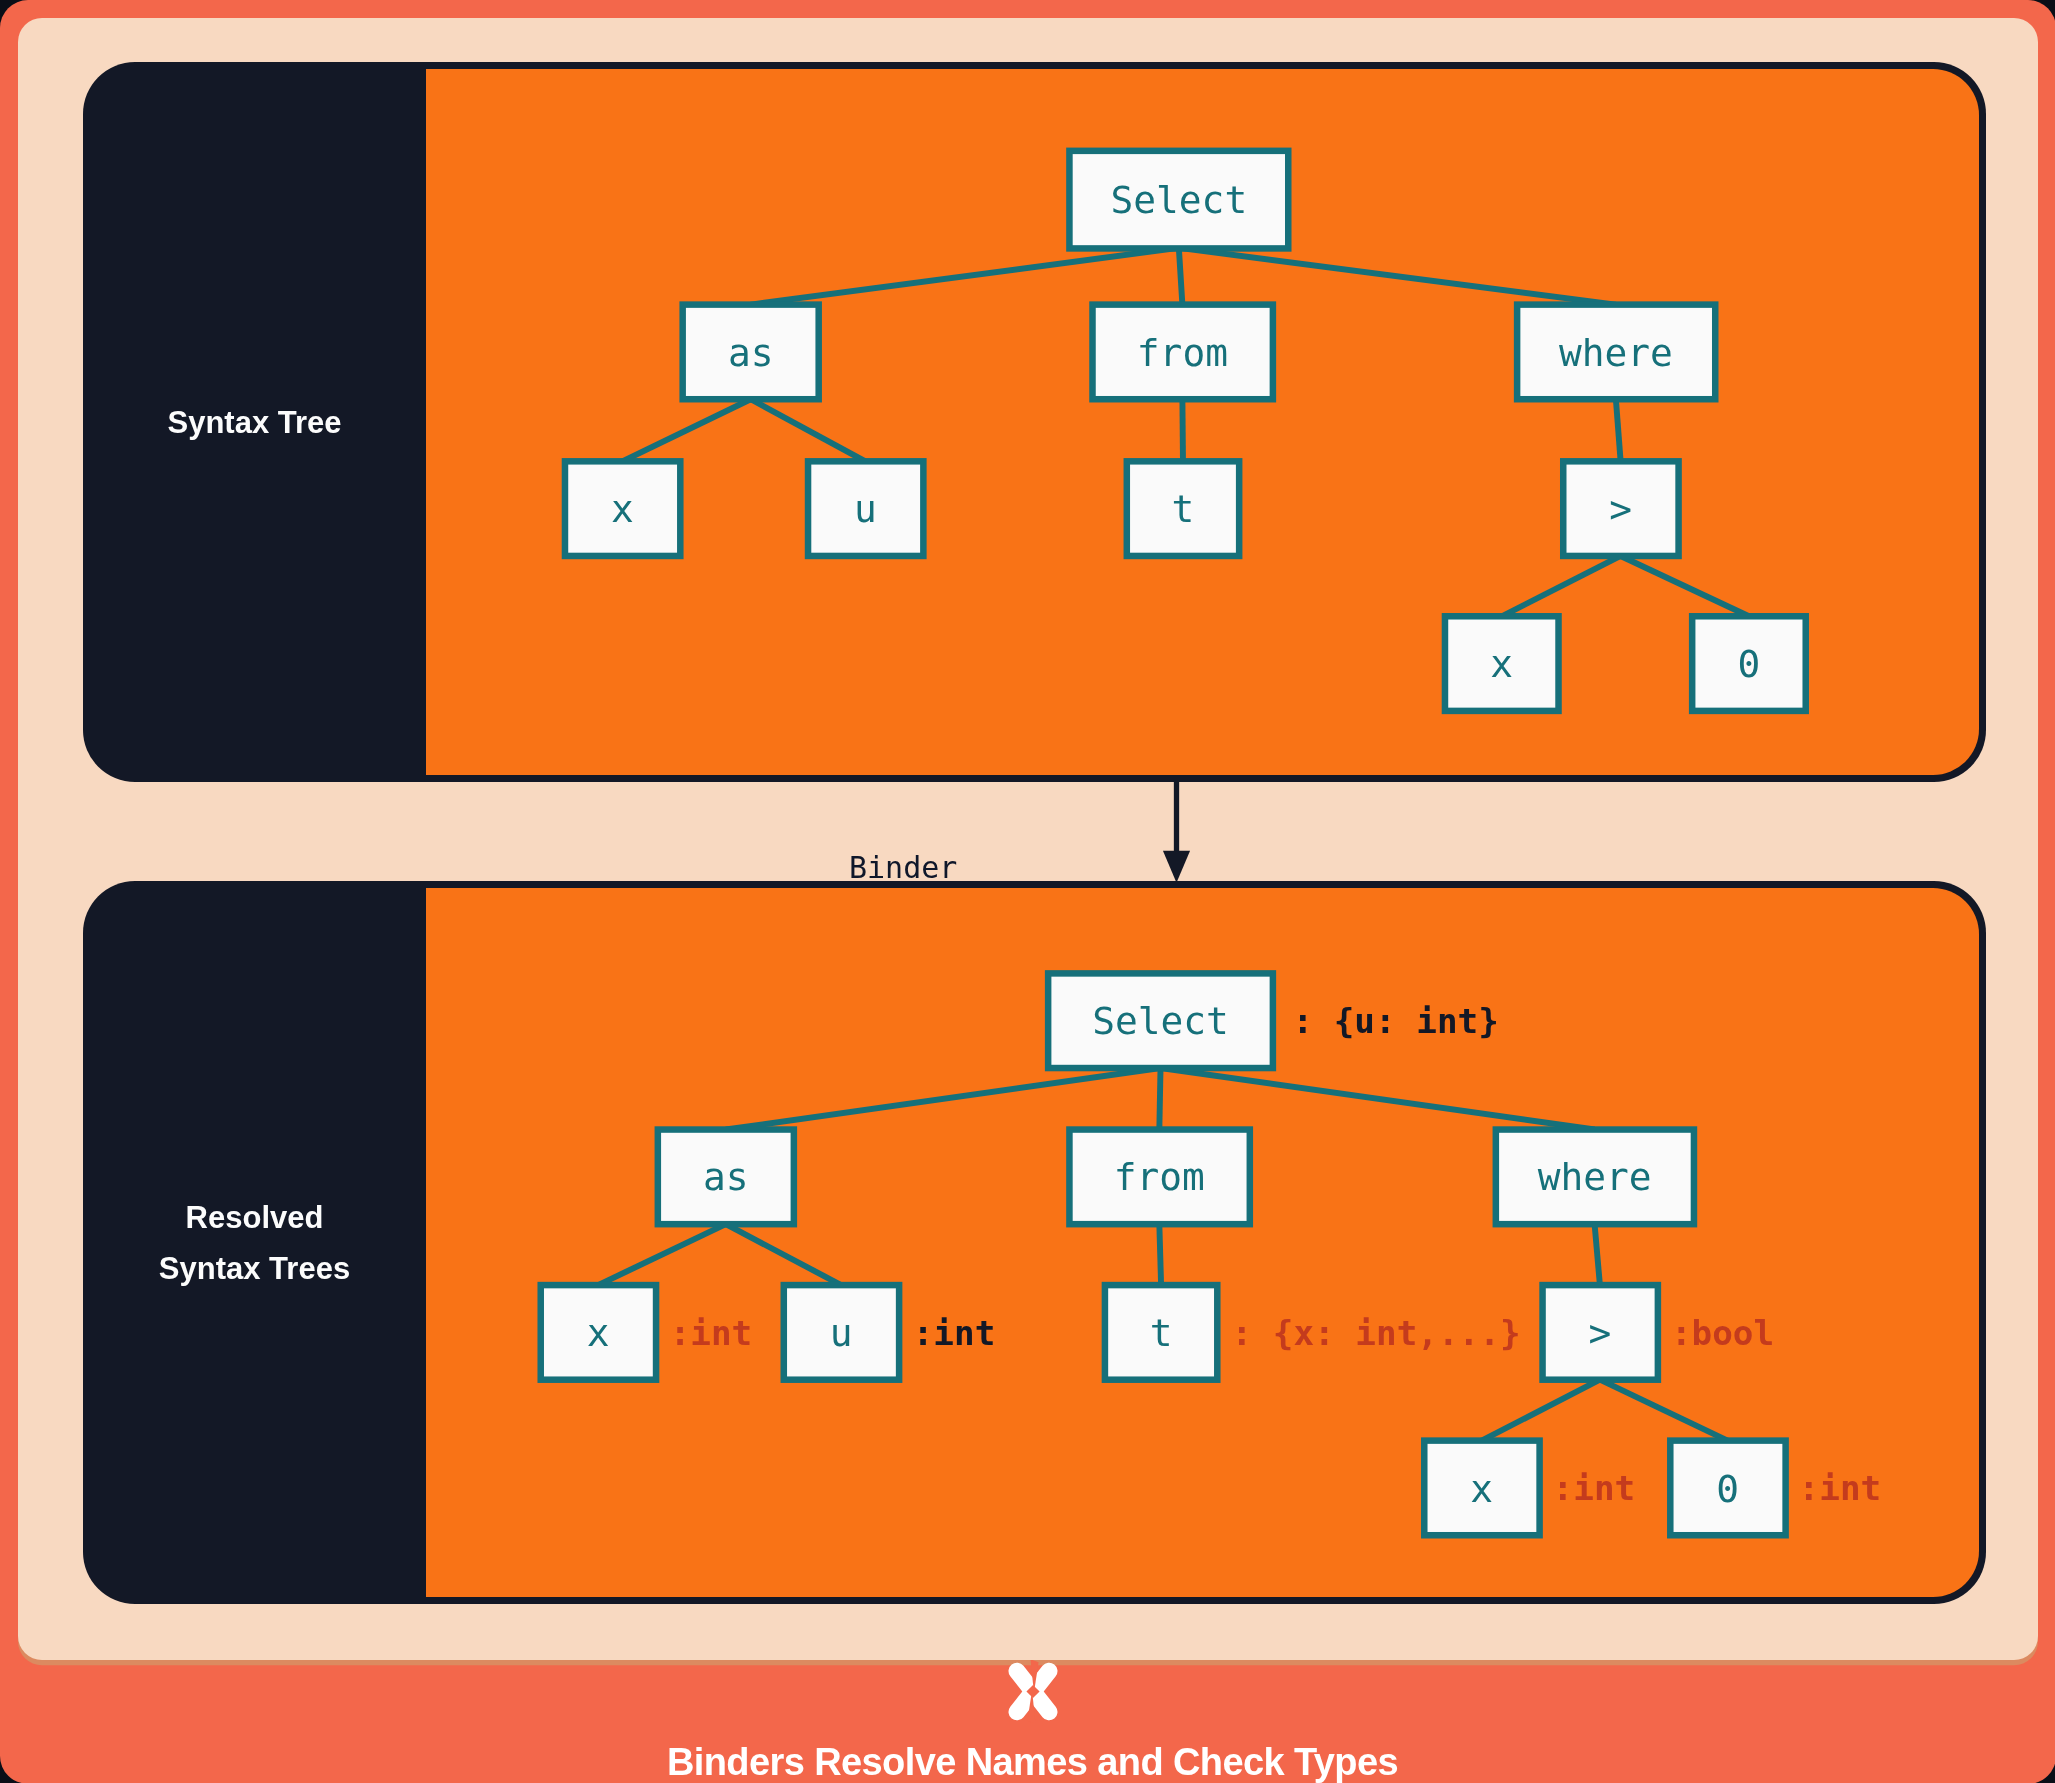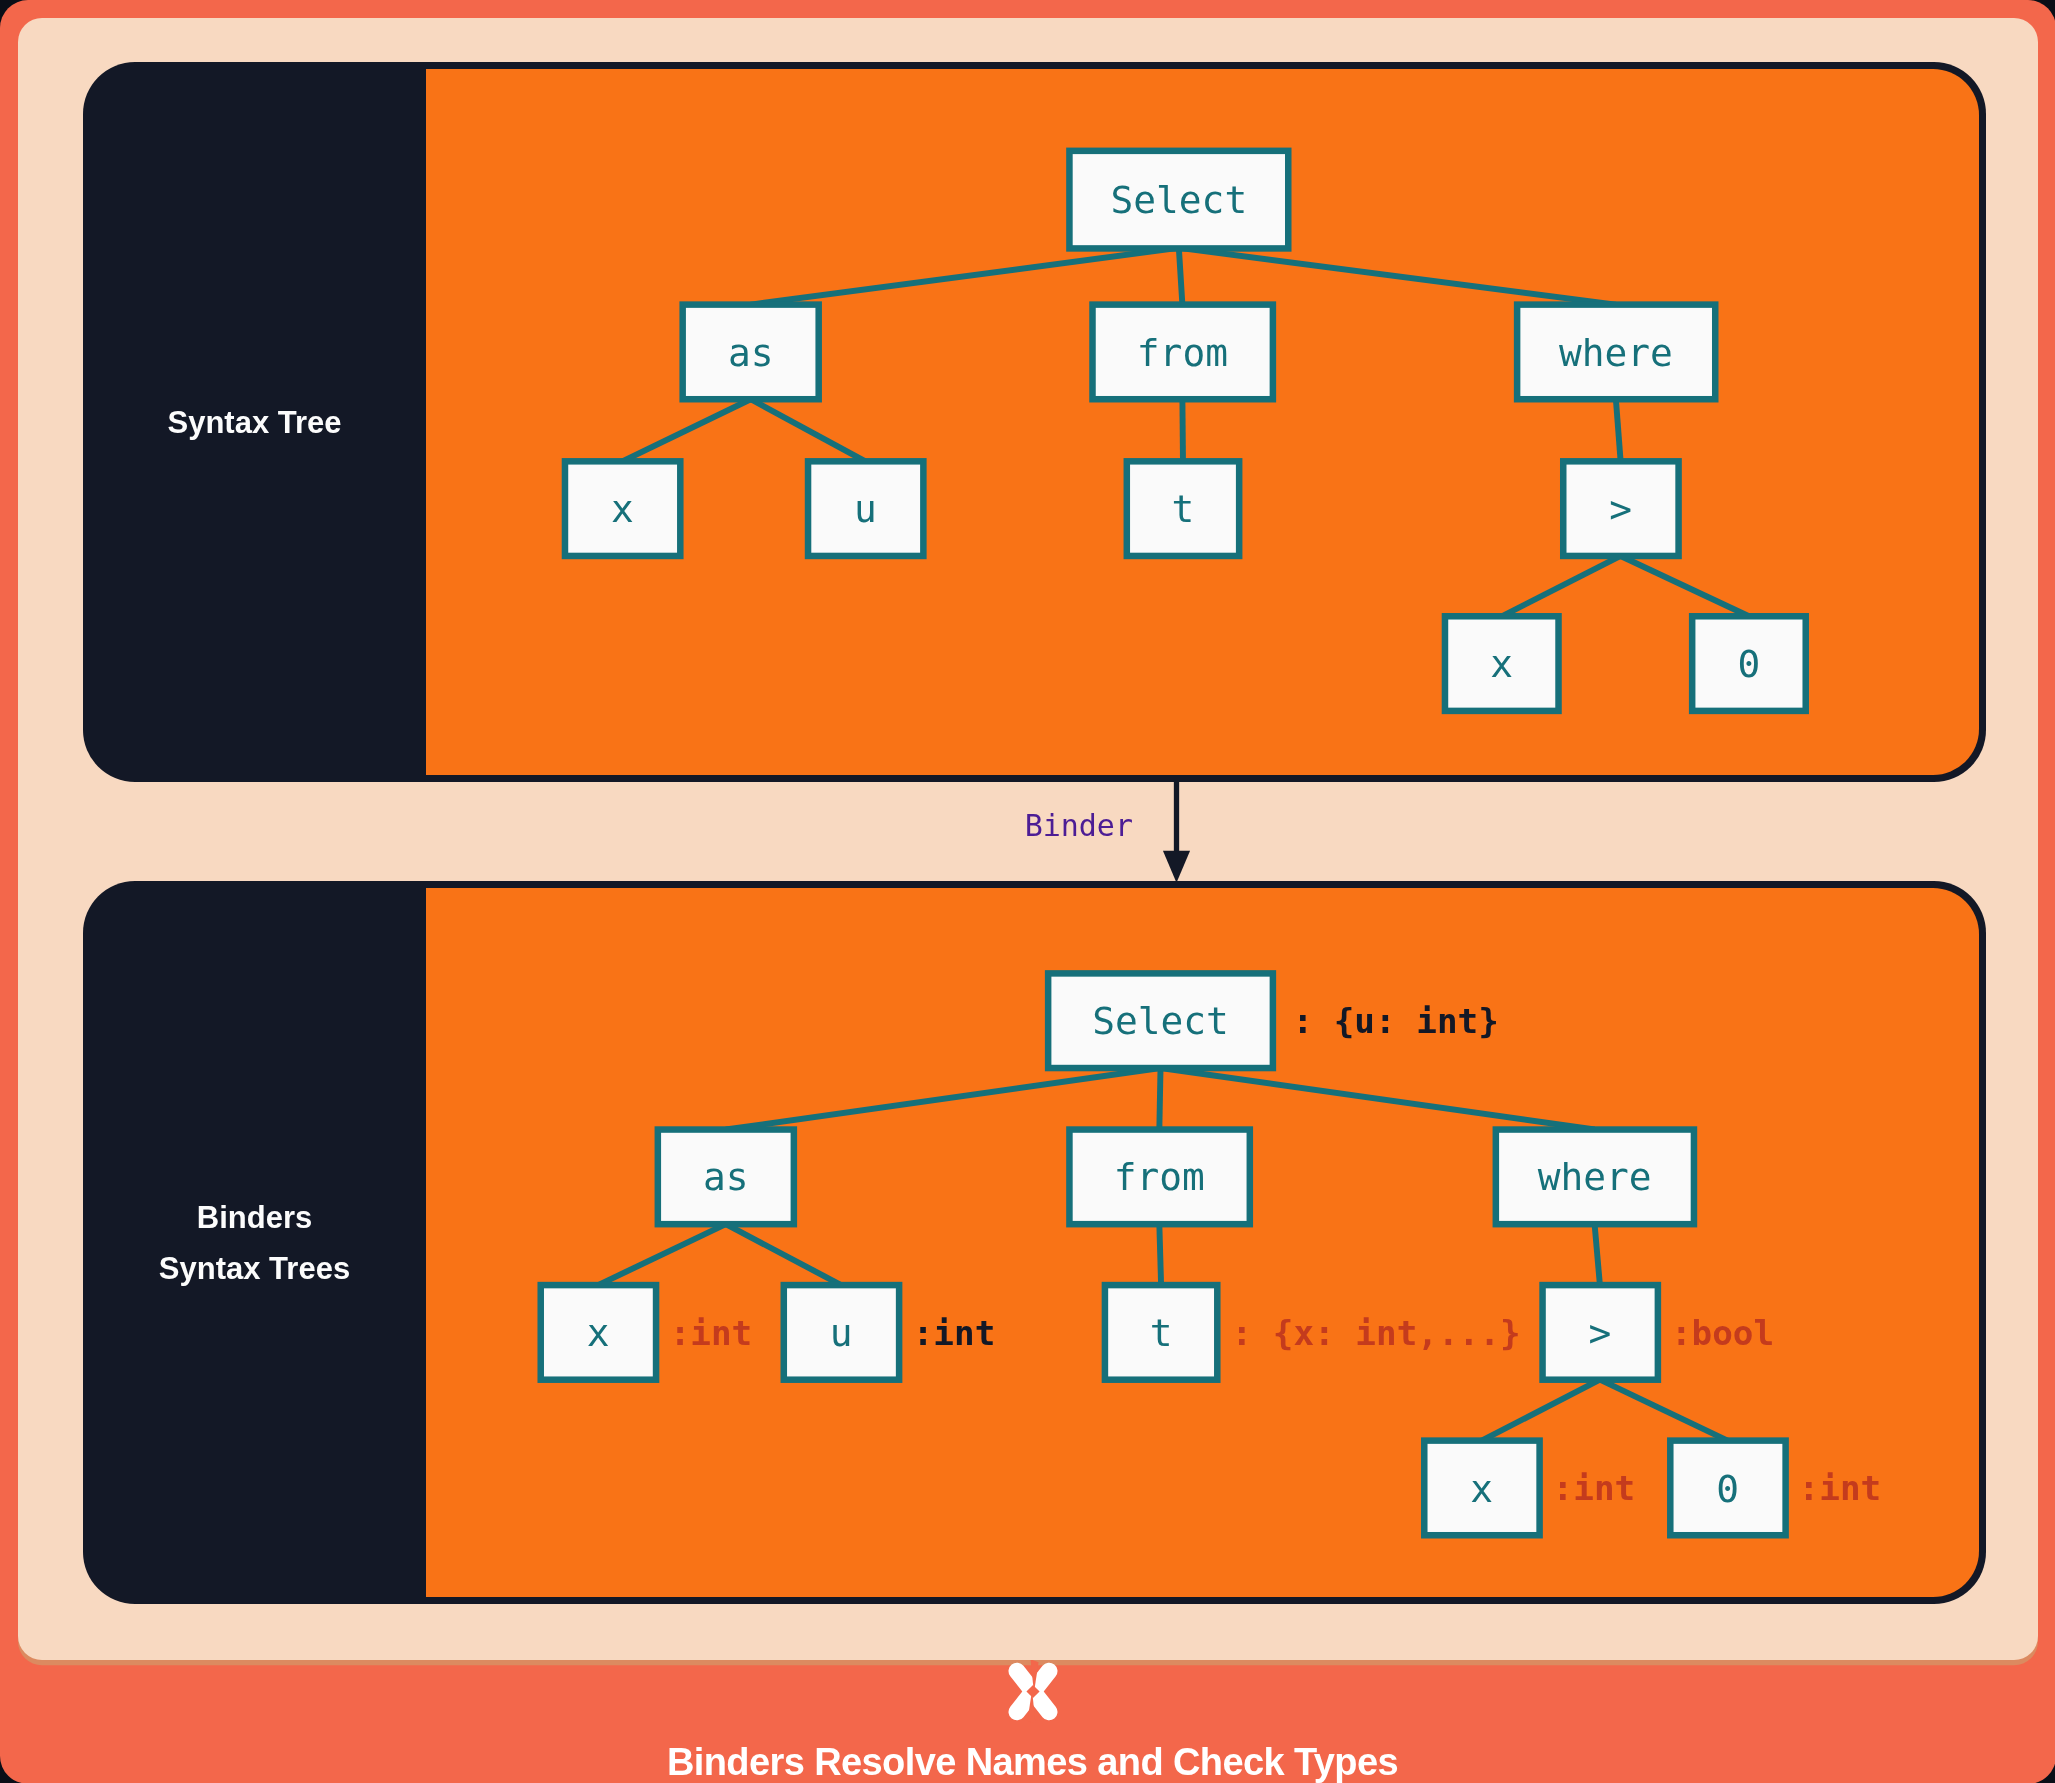--- a/index.html
+++ b/index.html
@@ -40,24 +40,23 @@
     font-family:"DejaVu Sans Mono",monospace;font-size:64px;fill:#16707a;
     text-anchor:middle;
   }
   .ann{
     font-family:"DejaVu Sans Mono",monospace;font-size:58px;font-weight:bold;
     text-anchor:start;
   }
   .ann-red{fill:#c43b1d;}
   .ann-dark{fill:#131826;}
   .binder-label{
-    position:absolute;left:849px;top:811px;width:284px;
-    text-align:right;
+    position:absolute;left:849px;top:853px;width:284px;
     font-family:"DejaVu Sans Mono",monospace;font-size:30px;line-height:30px;
-    color:#4c1d95;
+    color:#0f172a;
   }
   .binder-arrow{position:absolute;left:1147px;top:780px;}
   .footer{
     position:absolute;left:0;top:1660px;width:2056px;height:124px;
     display:flex;align-items:center;justify-content:space-between;
     padding:0 24px 0 33px;
     flex-direction:column;
   }
   .footer-title{
     color:#ffffff;font-weight:bold;font-size:38px;letter-spacing:-0.6px;
@@ -133,21 +132,21 @@
   </div>
 
   <div class="binder-label">Binder</div>
   <svg class="binder-arrow" width="59" height="105" viewBox="0 0 100 178">
     <line x1="50" y1="0" x2="50" y2="124" stroke="#131826" stroke-width="9"></line>
     <polygon points="27,120 73,120 50,174" fill="#131826"></polygon>
   </svg>
 
   <div class="panel panel-resolved">
     <div class="sidebar">
-      <span>Binders</span>
+      <span>Resolved</span>
       <span>Syntax Trees</span>
     </div>
     <div class="panel-content">
       <svg viewBox="0 0 2626 1198">
 
         <line class="tree-edge" x1="1242" y1="304" x2="507" y2="408"></line>
         <line class="tree-edge" x1="1242" y1="304" x2="1240" y2="408"></line>
         <line class="tree-edge" x1="1242" y1="304" x2="1976" y2="408"></line>
         <line class="tree-edge" x1="507" y1="568" x2="291" y2="671"></line>
         <line class="tree-edge" x1="507" y1="568" x2="702" y2="671"></line>

